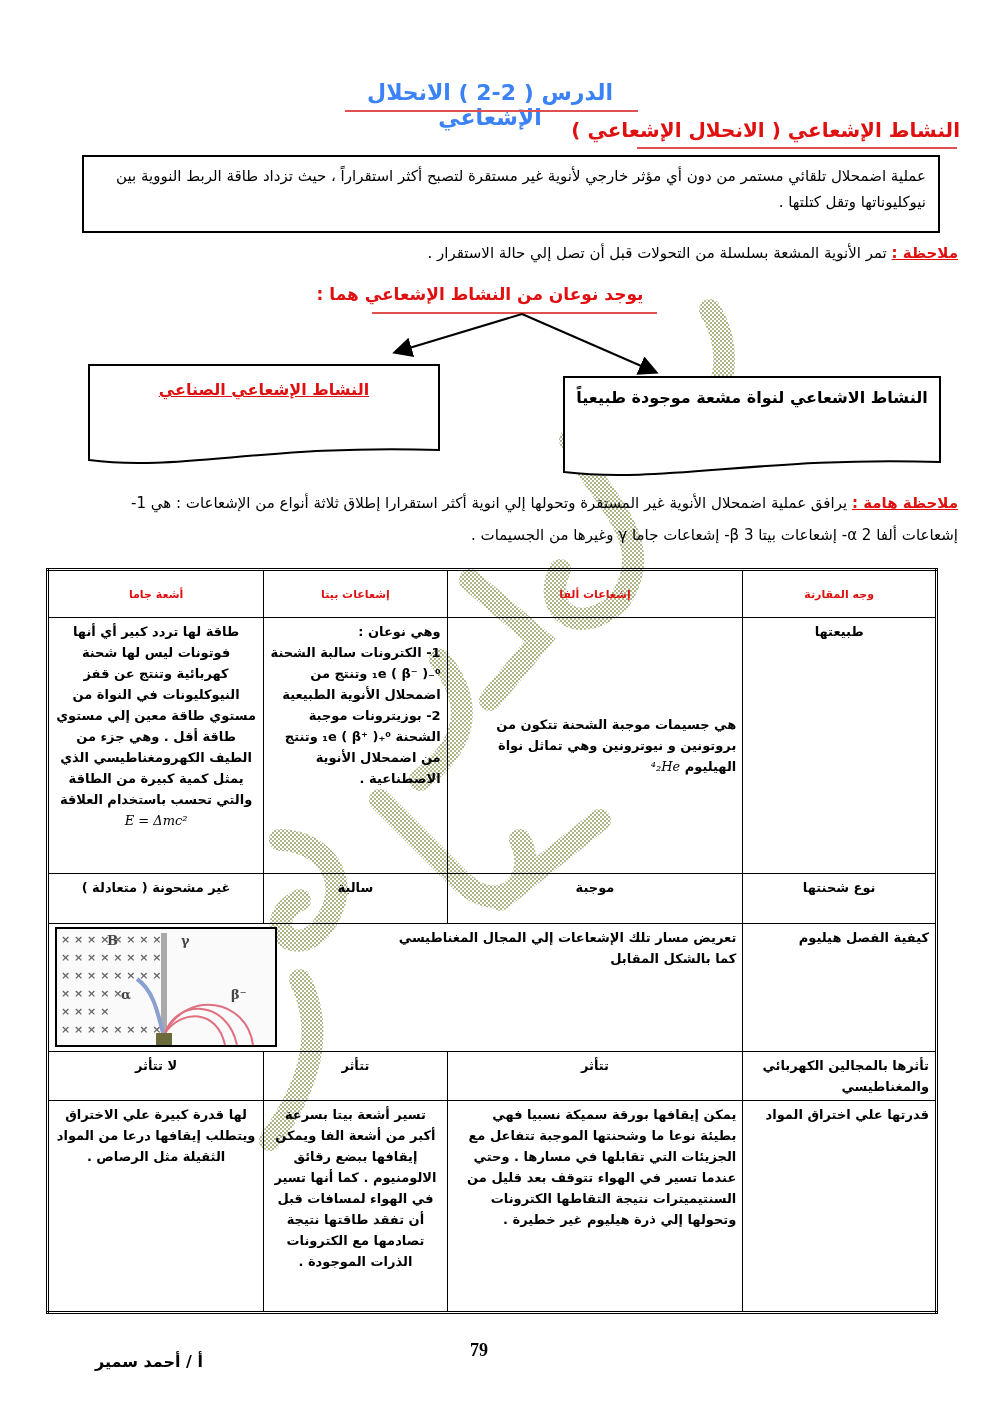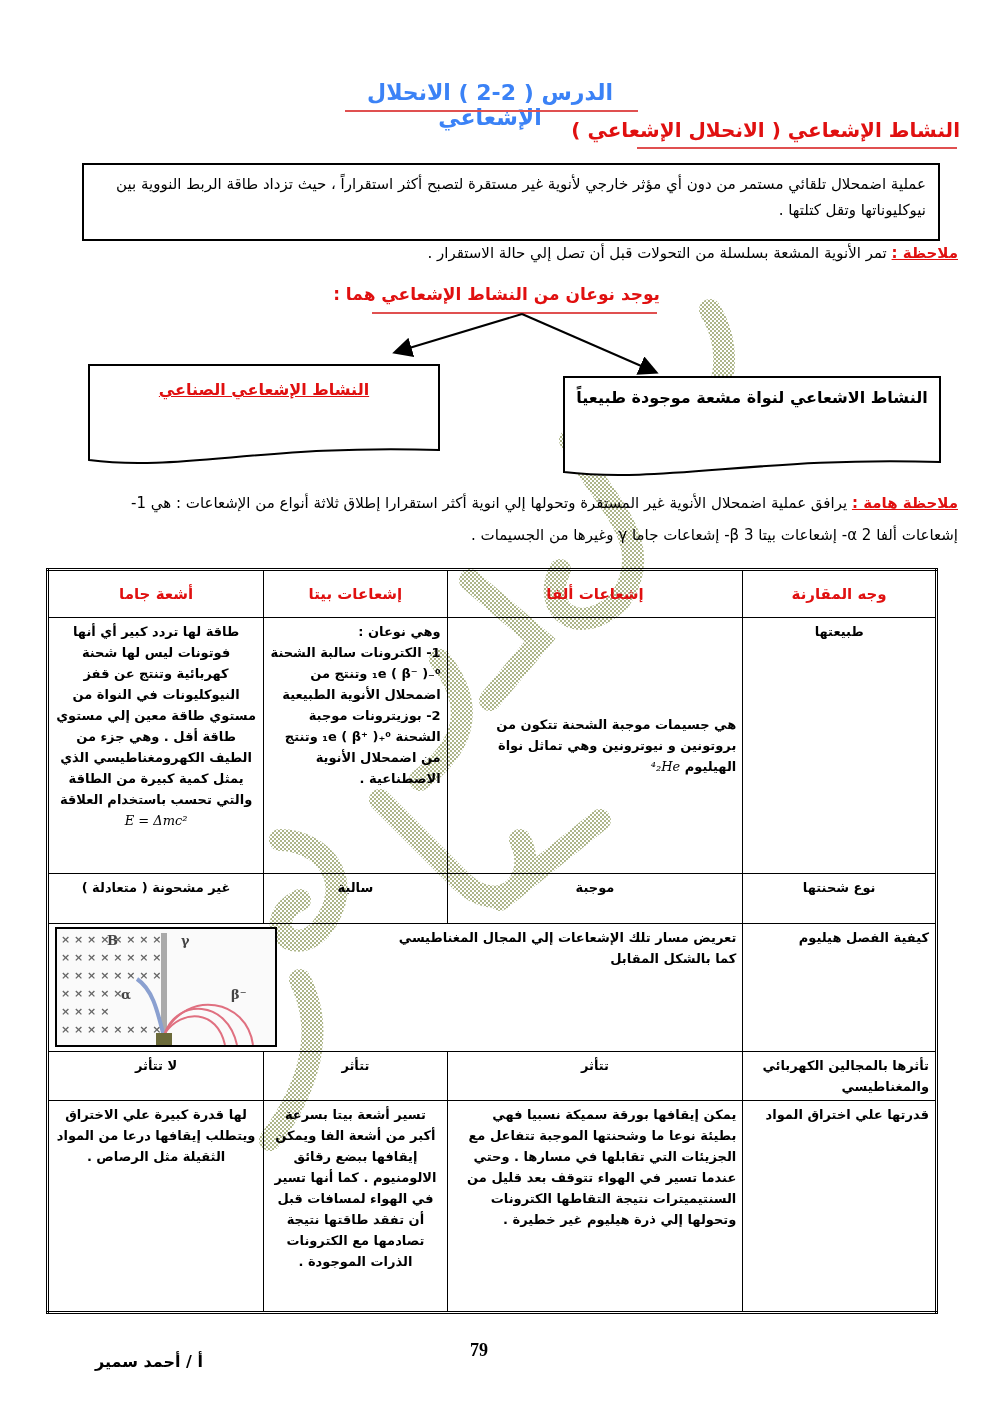--- a/index.html
+++ b/index.html
@@ -10,44 +10,44 @@
 
   .lesson-title { left: 340px; top: 80px; width: 300px; text-align: center;
     color: #3b82f6; font-weight: bold; font-size: 22px; }
   .lesson-title-line { left: 345px; top: 110px; width: 293px; height: 2px; background: #e05050; }
 
   .section-title { left: 500px; top: 118px; width: 460px; text-align: right;
     color: #e01010; font-weight: bold; font-size: 20px; }
   .section-line { left: 637px; top: 147px; width: 320px; height: 2px; background: #e05050; }
 
   .def-box { left: 82px; top: 155px; width: 858px; height: 78px; border: 2px solid #000;
-    box-sizing: border-box; padding: 6px 12px; font-size: 15px; line-height: 26px; text-align: right; margin-top: 8px; }
+    box-sizing: border-box; padding: 6px 12px; font-size: 15px; line-height: 26px; text-align: right; }
 
   .note1 { left: 100px; top: 244px; width: 858px; font-size: 15px; }
   .note-label { color: #e01010; font-weight: bold; text-decoration: underline; }
 
-  .types-heading { left: 300px; top: 284px; width: 360px; 
+  .types-heading { left: 300px; top: 284px; width: 360px; text-align: center;
     color: #e01010; font-weight: bold; font-size: 17px; }
   .types-line { left: 372px; top: 312px; width: 285px; height: 2px; background: #e05050; }
 
   .type-box { border: 2px solid #000; border-bottom: none; background: #fff; box-sizing: border-box;
     text-align: center; font-weight: bold; }
   .type-box .t-title { color: #e01010; text-decoration: underline; font-size: 16px; margin-top: 14px; }
   .type-box .t-body { font-size: 16px; margin-top: 10px; }
   .artificial { left: 88px; top: 364px; width: 352px; height: 84px; }
   .natural { left: 563px; top: 376px; width: 378px; height: 84px; }
   .wave { position: absolute; left: -2px; bottom: -22px; }
 
   .note2 { left: 95px; top: 487px; width: 863px; font-size: 15px; line-height: 32px; text-align: right; }
 
   table.cmp { position: absolute; left: 46px; top: 568px; width: 892px;
     border-collapse: collapse; border: 3px double #000; table-layout: fixed; }
   table.cmp td { border: 1.5px solid #000; vertical-align: top; padding: 3px 6px;
     font-size: 13px; font-weight: bold; line-height: 21px; text-align: right; }
-  table.cmp tr.head td { color: #e01010; font-size: 15px; height: 40px; vertical-align: middle; text-align: center; }
+  table.cmp tr.head td { color: #e01010; font-size: 11px; height: 40px; vertical-align: middle; text-align: center; }
   table.cmp td.center { text-align: center; }
   .eq { font-family: "DejaVu Serif", "Liberation Serif", serif; font-style: italic; font-weight: normal; }
 
   .field-img { width: 218px; height: 116px; border: 2px solid #000; background: #fafafa; position: relative; }
 
   .footer-name { left: 95px; top: 1352px; font-size: 16px; font-weight: bold; }
   .page-num { left: 470px; top: 1340px; font-size: 18px; font-weight: bold; font-family: "Liberation Serif", serif; }
 
   .watermark { left: 240px; top: 280px; width: 560px; height: 880px; pointer-events: none; opacity: 0.55; }
 </style>

